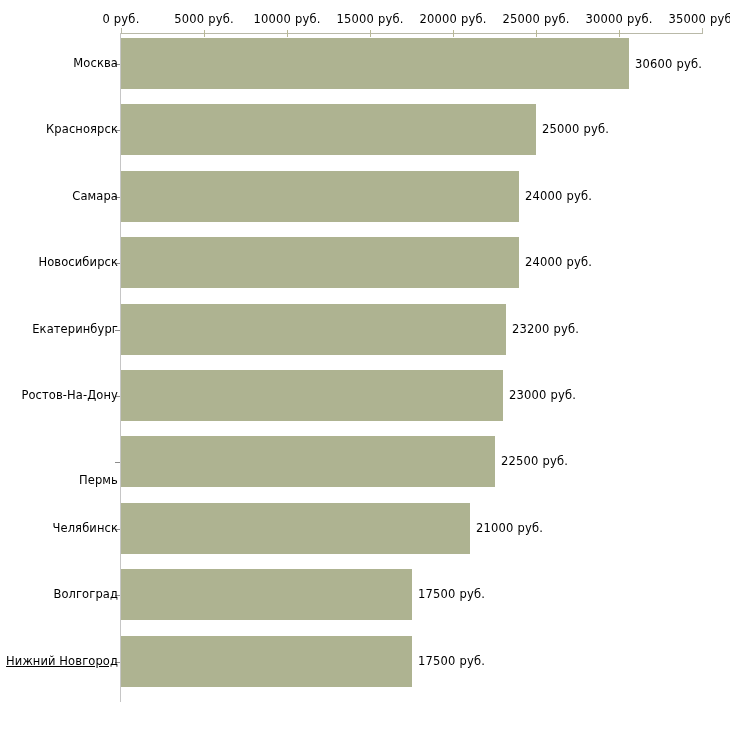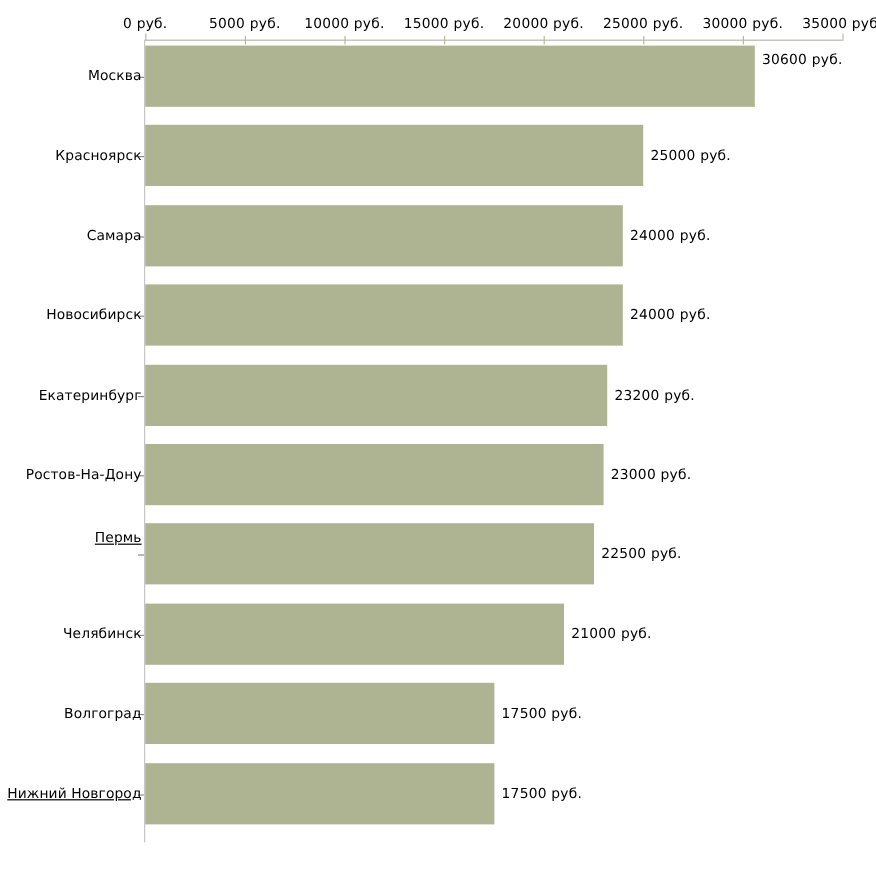--- a/index.html
+++ b/index.html
@@ -129,21 +129,21 @@
       <div class="tick-label" style="left: 619px;">30000 руб.</div>
       <div class="tick-label" style="left: 702px;">35000 руб.</div>
     </div>
 
   <div class="cat-spine"></div>
 
   <div id="plot-layer">
       <div class="bar" style="top: 38px; width: 508px; height: 51px;"></div>
       <div class="cat-tick" style="top: 64px;"></div>
       <div class="cat-label" style="top: 55.5px;">Москва</div>
-      <div class="bar-value" style="left: 635px; top: 42px; text-align: right;">30600 руб.</div>
+      <div class="bar-value" style="left: 635px; top: 57px; text-align: right;">30600 руб.</div>
       <div class="bar" style="top: 104px; width: 415px; height: 51px;"></div>
       <div class="cat-tick" style="top: 130px;"></div>
       <div class="cat-label" style="top: 121.5px;">Красноярск</div>
       <div class="bar-value" style="left: 542px; top: 121.5px;">25000 руб.</div>
       <div class="bar" style="top: 171px; width: 398px; height: 51px;"></div>
       <div class="cat-tick" style="top: 197px;"></div>
       <div class="cat-label" style="top: 188.5px;">Самара</div>
       <div class="bar-value" style="left: 525px; top: 188.5px;">24000 руб.</div>
       <div class="bar" style="top: 237px; width: 398px; height: 51px;"></div>
       <div class="cat-tick" style="top: 263px;"></div>
@@ -152,21 +152,21 @@
       <div class="bar" style="top: 304px; width: 385px; height: 51px;"></div>
       <div class="cat-tick" style="top: 330px;"></div>
       <div class="cat-label" style="top: 321.5px;">Екатеринбург</div>
       <div class="bar-value" style="left: 512px; top: 321.5px;">23200 руб.</div>
       <div class="bar" style="top: 370px; width: 382px; height: 51px;"></div>
       <div class="cat-tick" style="top: 396px;"></div>
       <div class="cat-label" style="top: 387.5px;">Ростов-На-Дону</div>
       <div class="bar-value" style="left: 509px; top: 387.5px;">23000 руб.</div>
       <div class="bar" style="top: 436px; width: 374px; height: 51px;"></div>
       <div class="cat-tick" style="top: 462px;"></div>
-      <div class="cat-label" style="top: 441px; text-decoration: underline;">Пермь</div>
+      <div class="cat-label" style="top: 473px;">Пермь</div>
       <div class="bar-value" style="left: 501px; top: 453.5px;">22500 руб.</div>
       <div class="bar" style="top: 503px; width: 349px; height: 51px;"></div>
       <div class="cat-tick" style="top: 529px;"></div>
       <div class="cat-label" style="top: 520.5px;">Челябинск</div>
       <div class="bar-value" style="left: 476px; top: 520.5px;">21000 руб.</div>
       <div class="bar" style="top: 569px; width: 291px; height: 51px;"></div>
       <div class="cat-tick" style="top: 595px;"></div>
       <div class="cat-label" style="top: 586.5px;">Волгоград</div>
       <div class="bar-value" style="left: 418px; top: 586.5px;">17500 руб.</div>
       <div class="bar" style="top: 636px; width: 291px; height: 51px;"></div>

